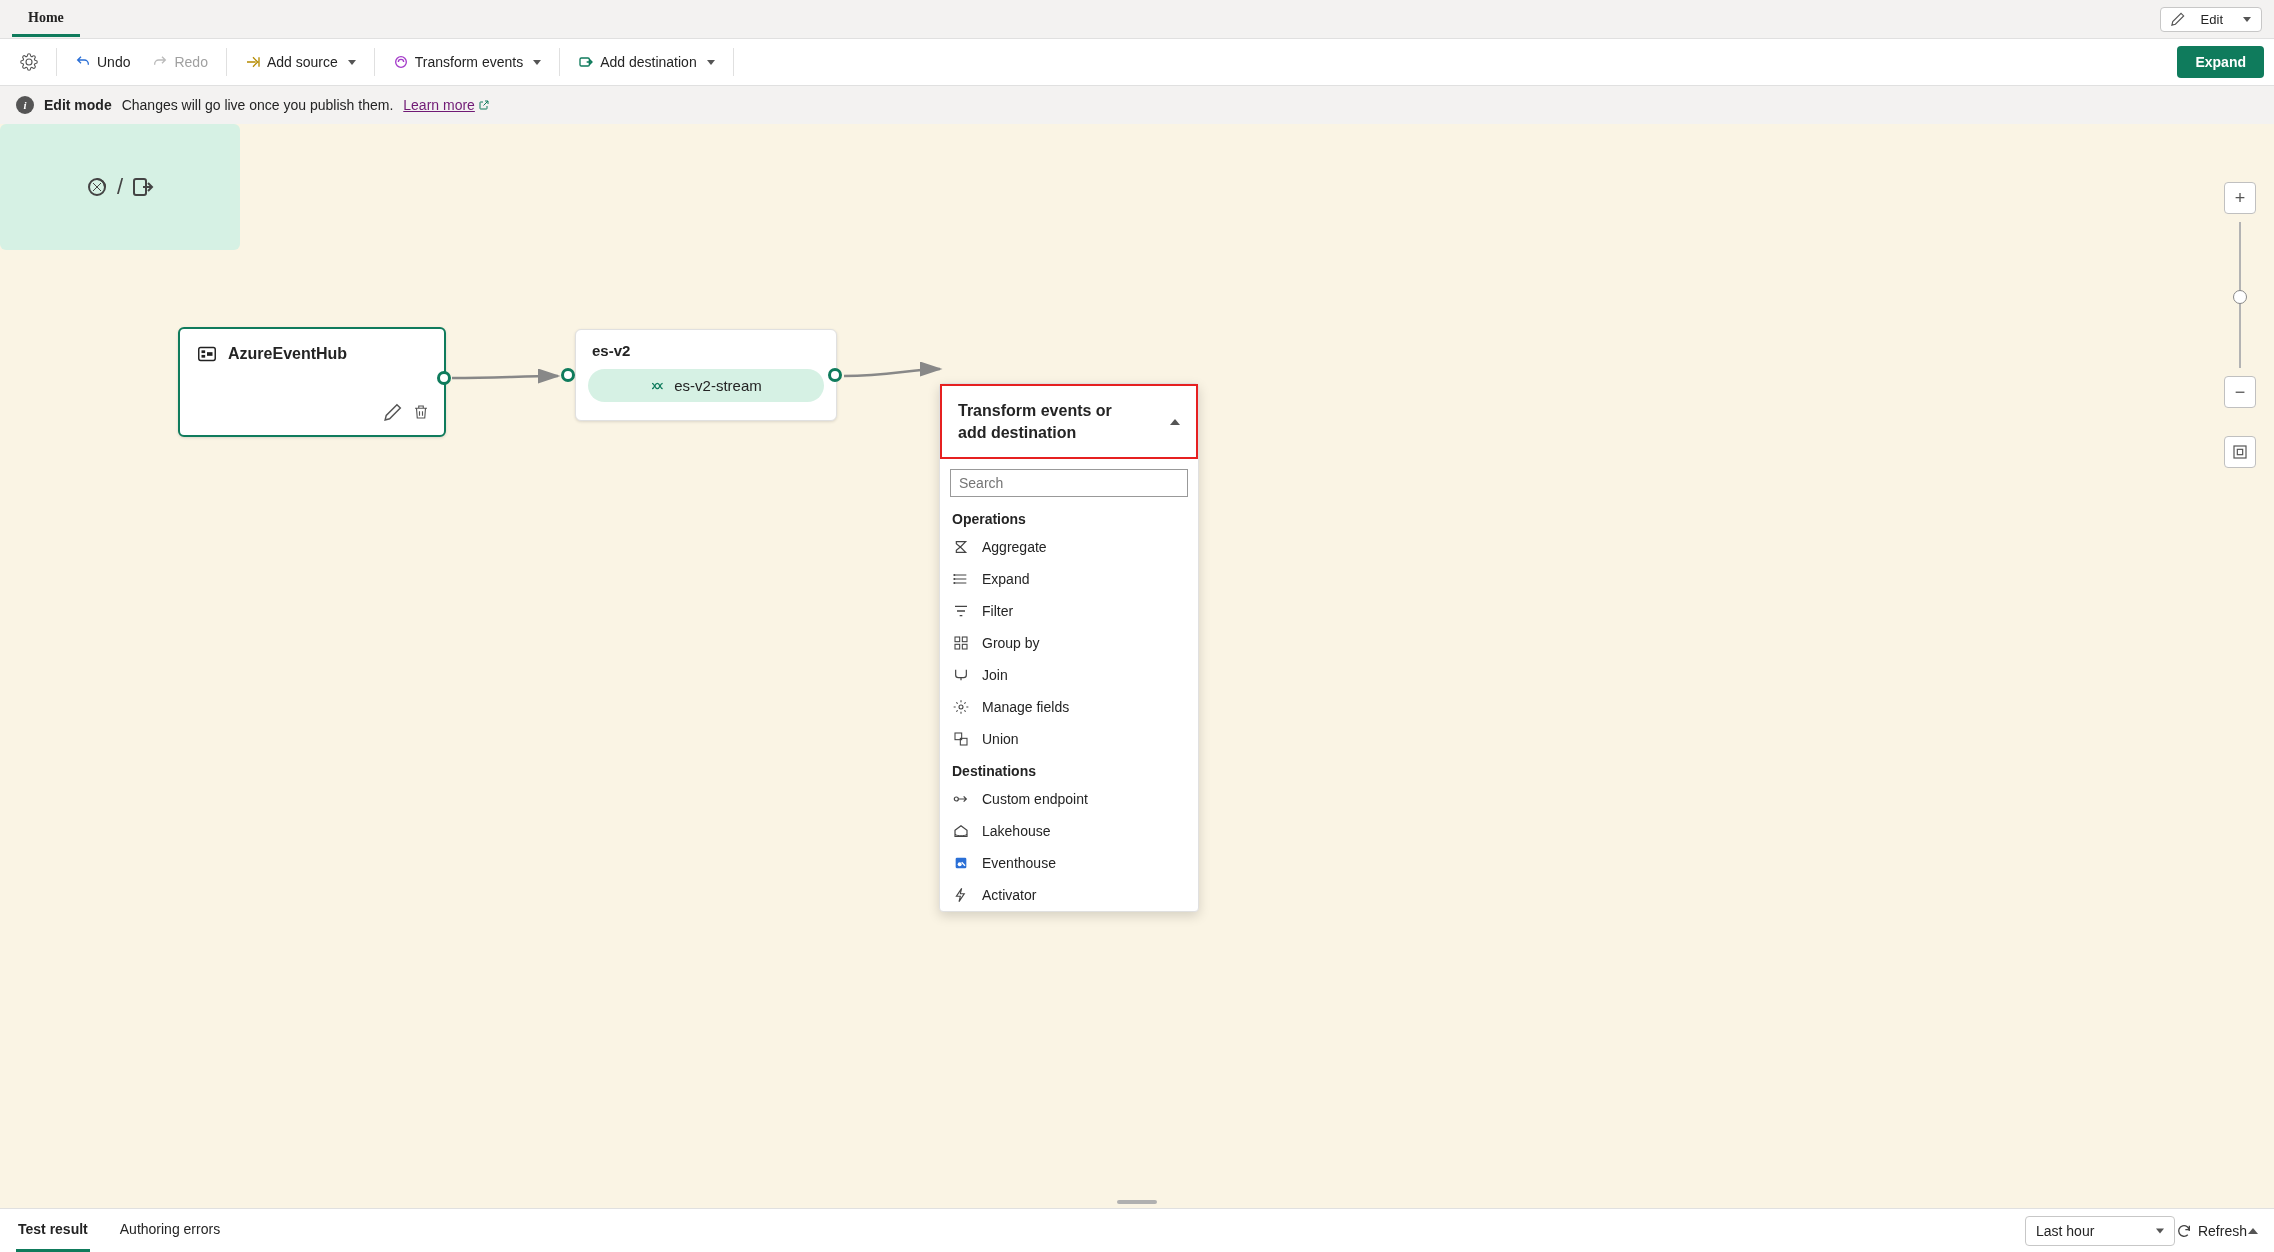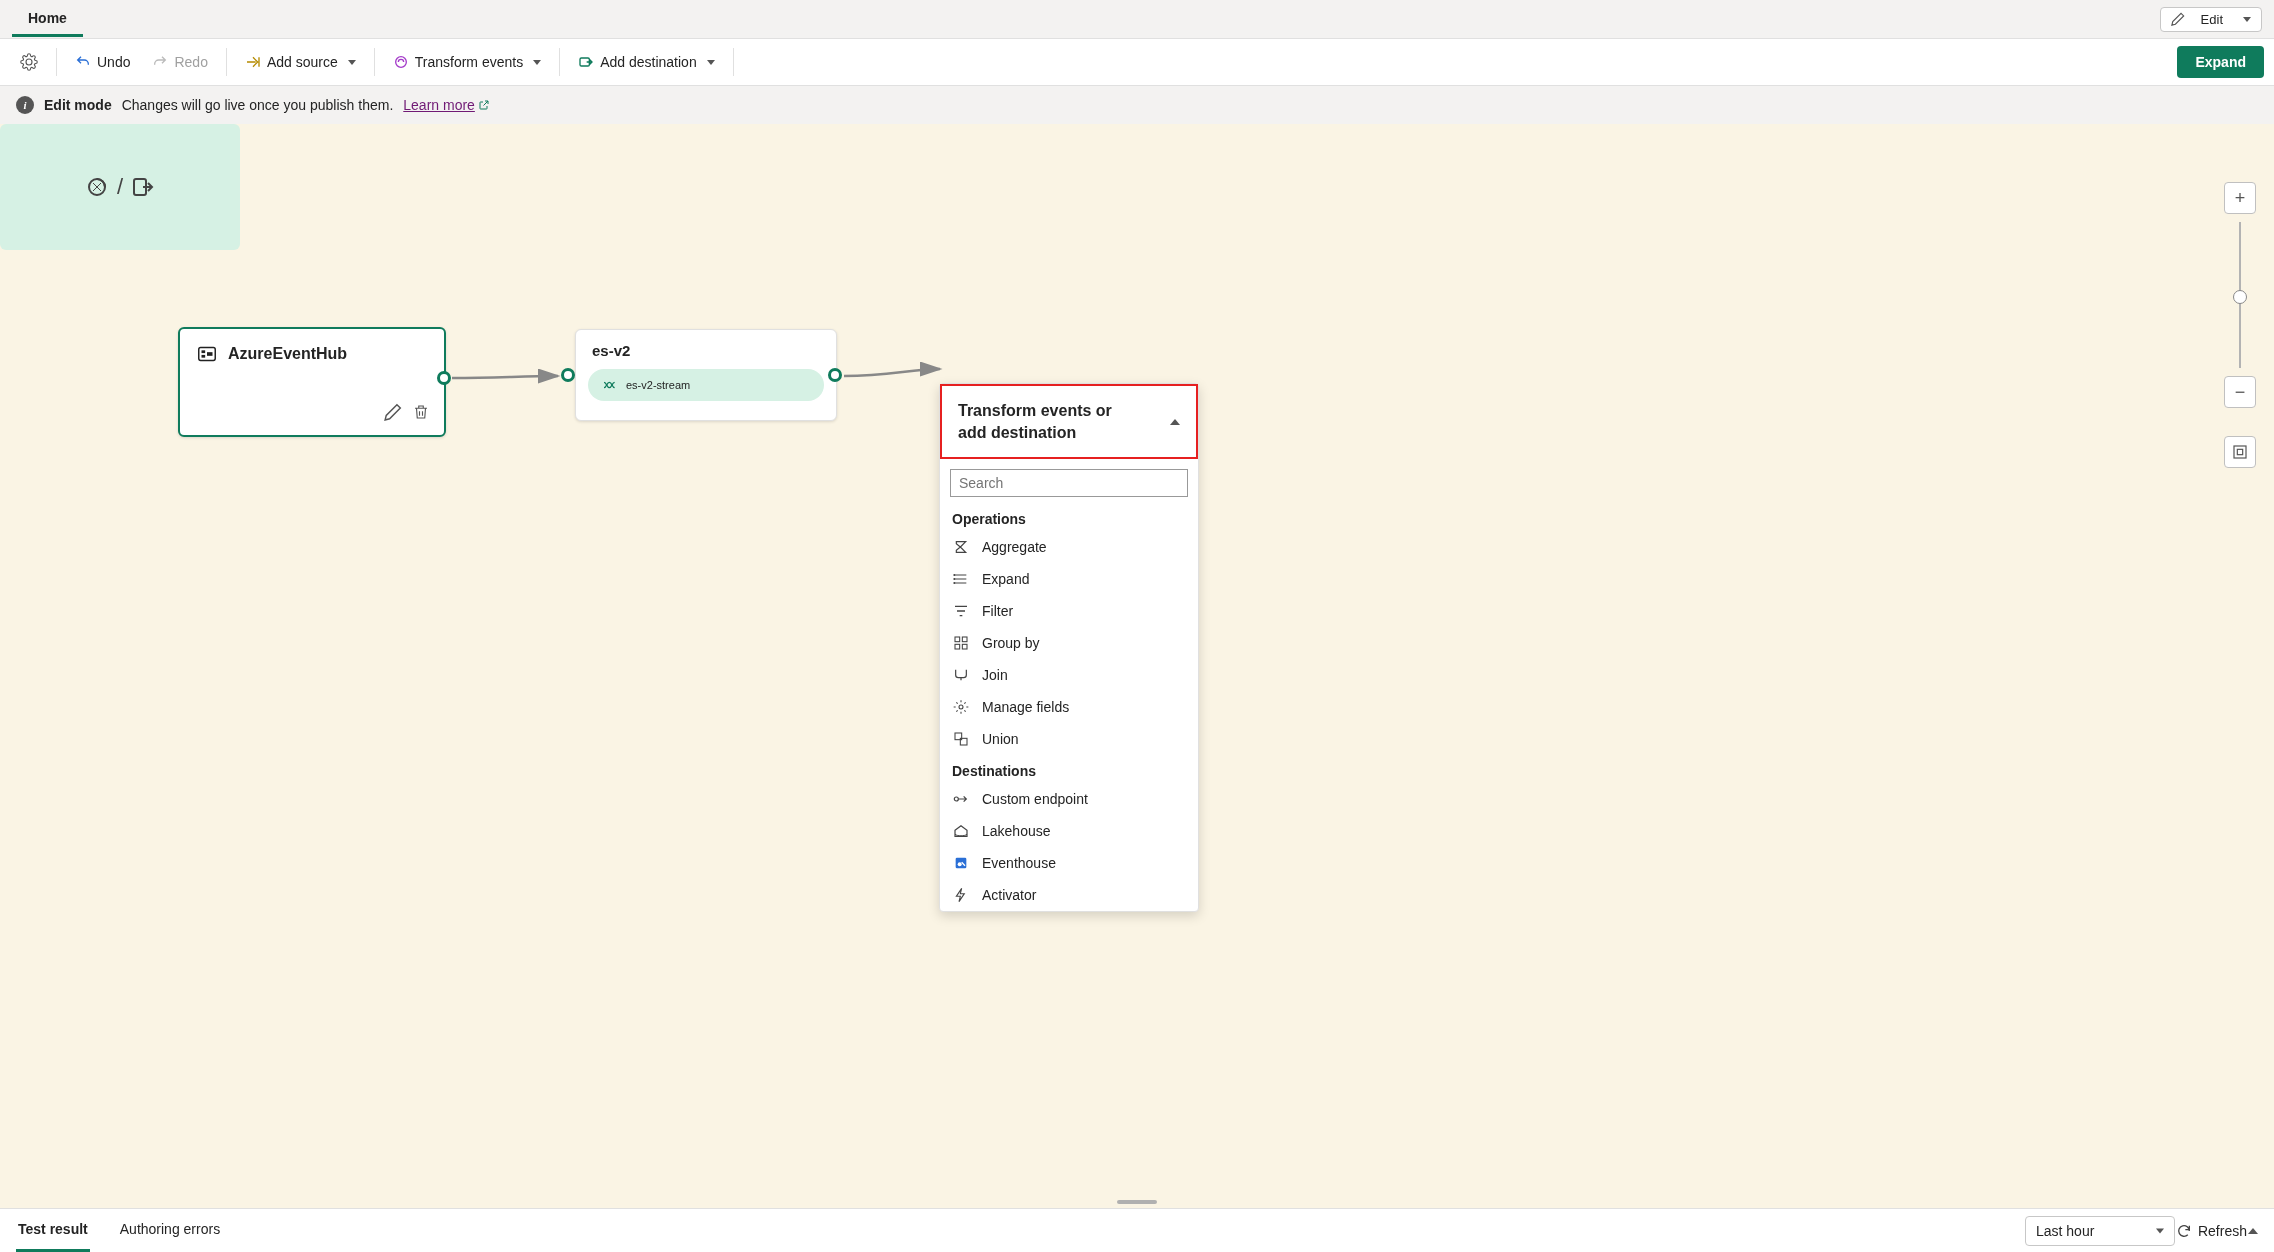--- a/index.html
+++ b/index.html
@@ -1,21 +1,21 @@
 <!DOCTYPE html>
 <html><head>
 <meta charset="utf-8">
 <style>
 * { box-sizing: border-box; margin: 0; padding: 0; }
 body { font-family: "Segoe UI", -apple-system, sans-serif; background: #f3f2f1; font-size: 14px; color: #242424; }
 .app { width: 100%; height: 100vh; display: flex; flex-direction: column; }
 
 
 .top-tabs { background: #f3f2f1; display: flex; align-items: center; justify-content: space-between; padding: 0 12px; height: 38px; }
-.tab-left { display: flex; }
+.tab-left { display: flex; font-family: Liberation Serif, serif; }
 .tab-home { padding: 8px 16px; font-size: 14px; border-bottom: 3px solid #0f7b5c; font-weight: 600; cursor: pointer; }
 .edit-btn { display: flex; align-items: center; gap: 16px; padding: 4px 10px; border: 1px solid #c7c7c7; border-radius: 4px; background: #fff; cursor: pointer; font-size: 13px; }
 
 
 .toolbar { background: #fff; border-top: 1px solid #e0e0e0; border-bottom: 1px solid #e0e0e0; display: flex; align-items: center; justify-content: space-between; padding: 6px 10px; height: 48px; }
 .toolbar-left { display: flex; align-items: center; gap: 2px; }
 .tb-item { display: flex; align-items: center; gap: 6px; padding: 6px 10px; cursor: pointer; border-radius: 4px; font-size: 14px; }
 .tb-item.disabled { color: #a0a0a0; cursor: default; }
 .tb-sep { width: 1px; height: 28px; background: #e0e0e0; margin: 0 6px; }
 .publish-btn { background: #0f7b5c; color: #fff; border: none; padding: 8px 18px; border-radius: 4px; font-size: 14px; cursor: pointer; font-weight: 600; }
@@ -32,21 +32,21 @@
 
 
 .node { position: absolute; background: #fff; border-radius: 6px; box-shadow: 0 1px 3px rgba(0,0,0,0.12); }
 .node-source { left: 178px; top: 203px; width: 268px; height: 110px; border: 2px solid #0f7b5c; }
 .node-source .node-head { display: flex; align-items: center; gap: 10px; padding: 14px 16px 8px; font-size: 16px; font-weight: 600; }
 .node-source .node-icons { position: absolute; right: 14px; bottom: 14px; display: flex; gap: 10px; }
 .node-icons .ico { cursor: pointer; color: #555; }
 
 .node-stream { left: 575px; top: 205px; width: 262px; height: 92px; border: 1px solid #e0e0e0; }
 .node-stream .node-head { padding: 12px 16px 6px; font-size: 15px; font-weight: 600; }
-.stream-pill { margin: 4px 12px 10px; background: #d6f1e4; border-radius: 18px; padding: 8px 14px; display: flex; align-items: center; gap: 8px; font-size: 11px; }
+.stream-pill { margin: 4px 12px 10px; background: #d6f1e4; border-radius: 18px; padding: 8px 14px; display: flex; align-items: center; gap: 8px; font-size: 15px; justify-content: center; }
 
 .node-placeholder { left: 945px; top: 145px; width: 240px; height: 126px; background: #d6f1e4; border: 2px dashed transparent; border-radius: 6px; display: flex; align-items: center; justify-content: center; gap: 8px; font-size: 22px; color: #444; }
 
 
 .port { position: absolute; width: 14px; height: 14px; border: 3px solid #0f7b5c; background: #fff; border-radius: 50%; }
 .port-out-src { left: 437px; top: 247px; }
 .port-in-stream { left: 561px; top: 244px; }
 .port-out-stream { left: 828px; top: 244px; }
 
 

